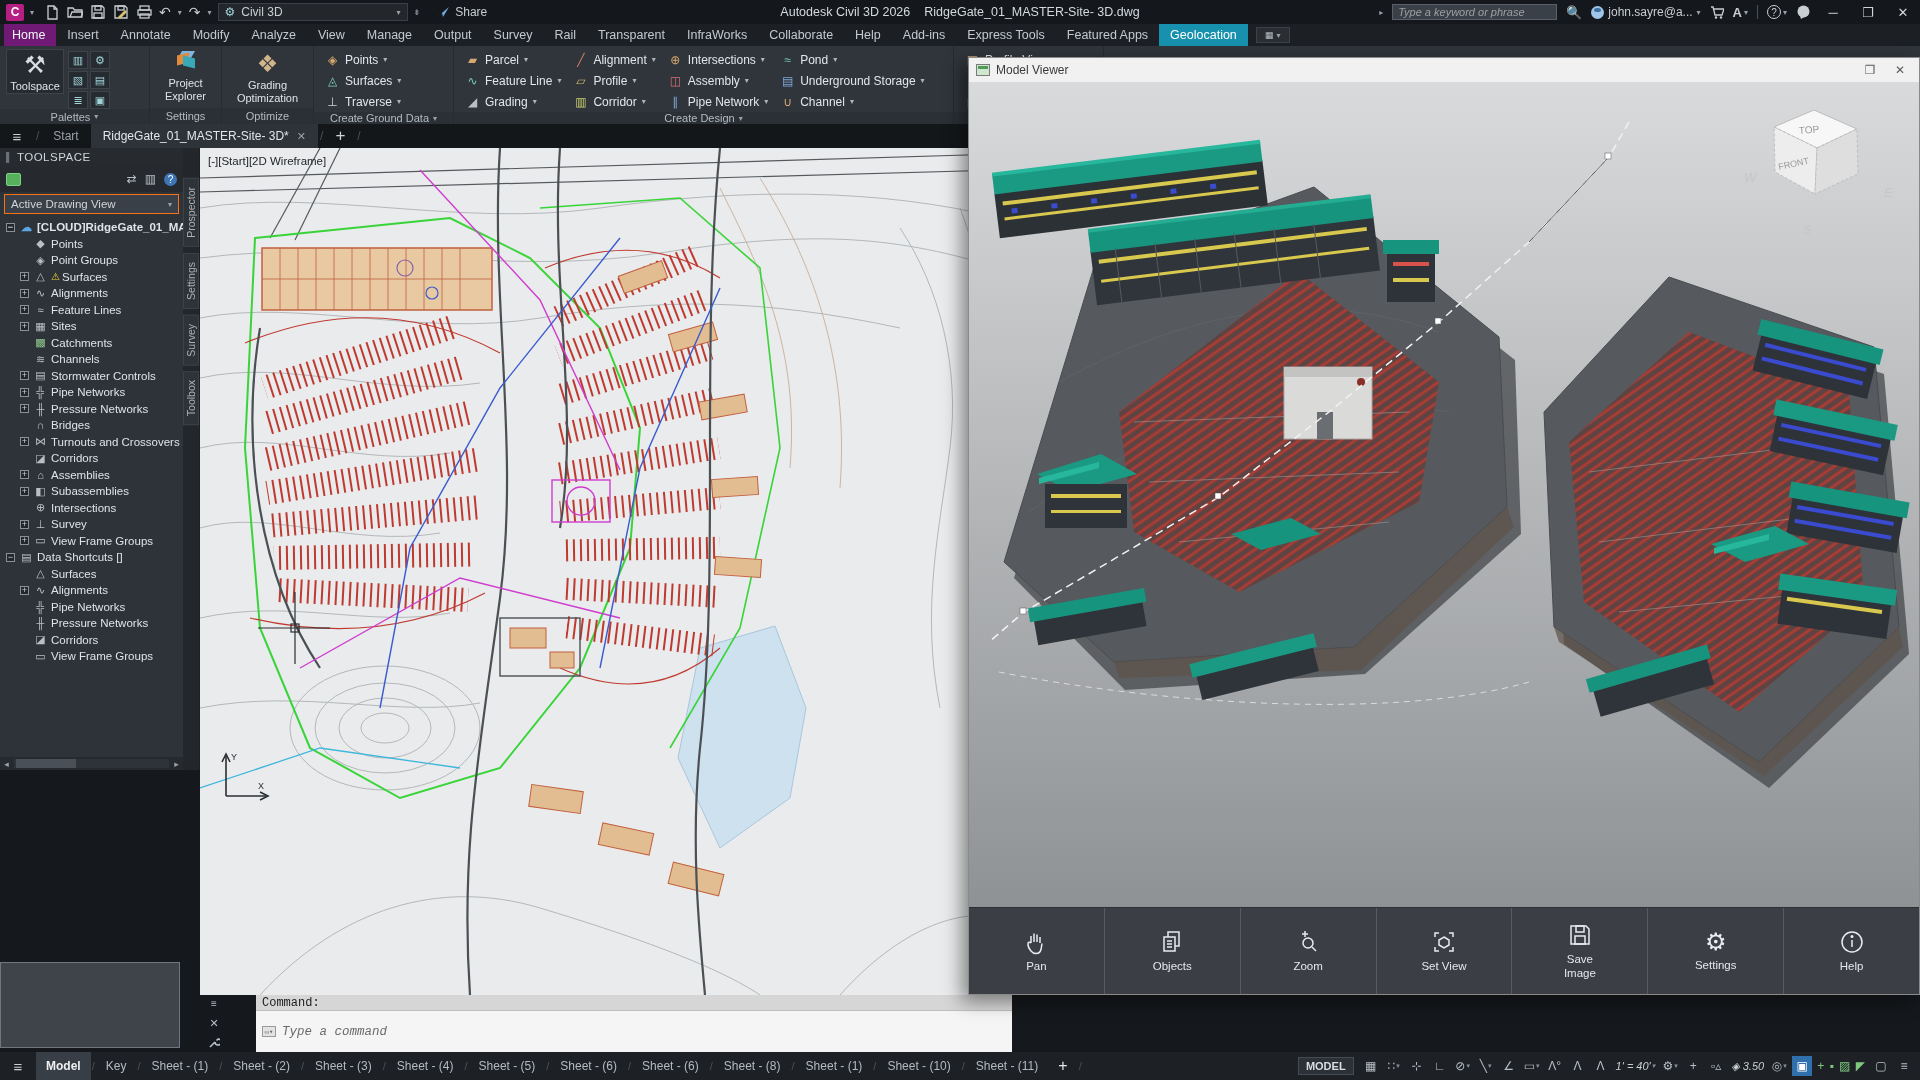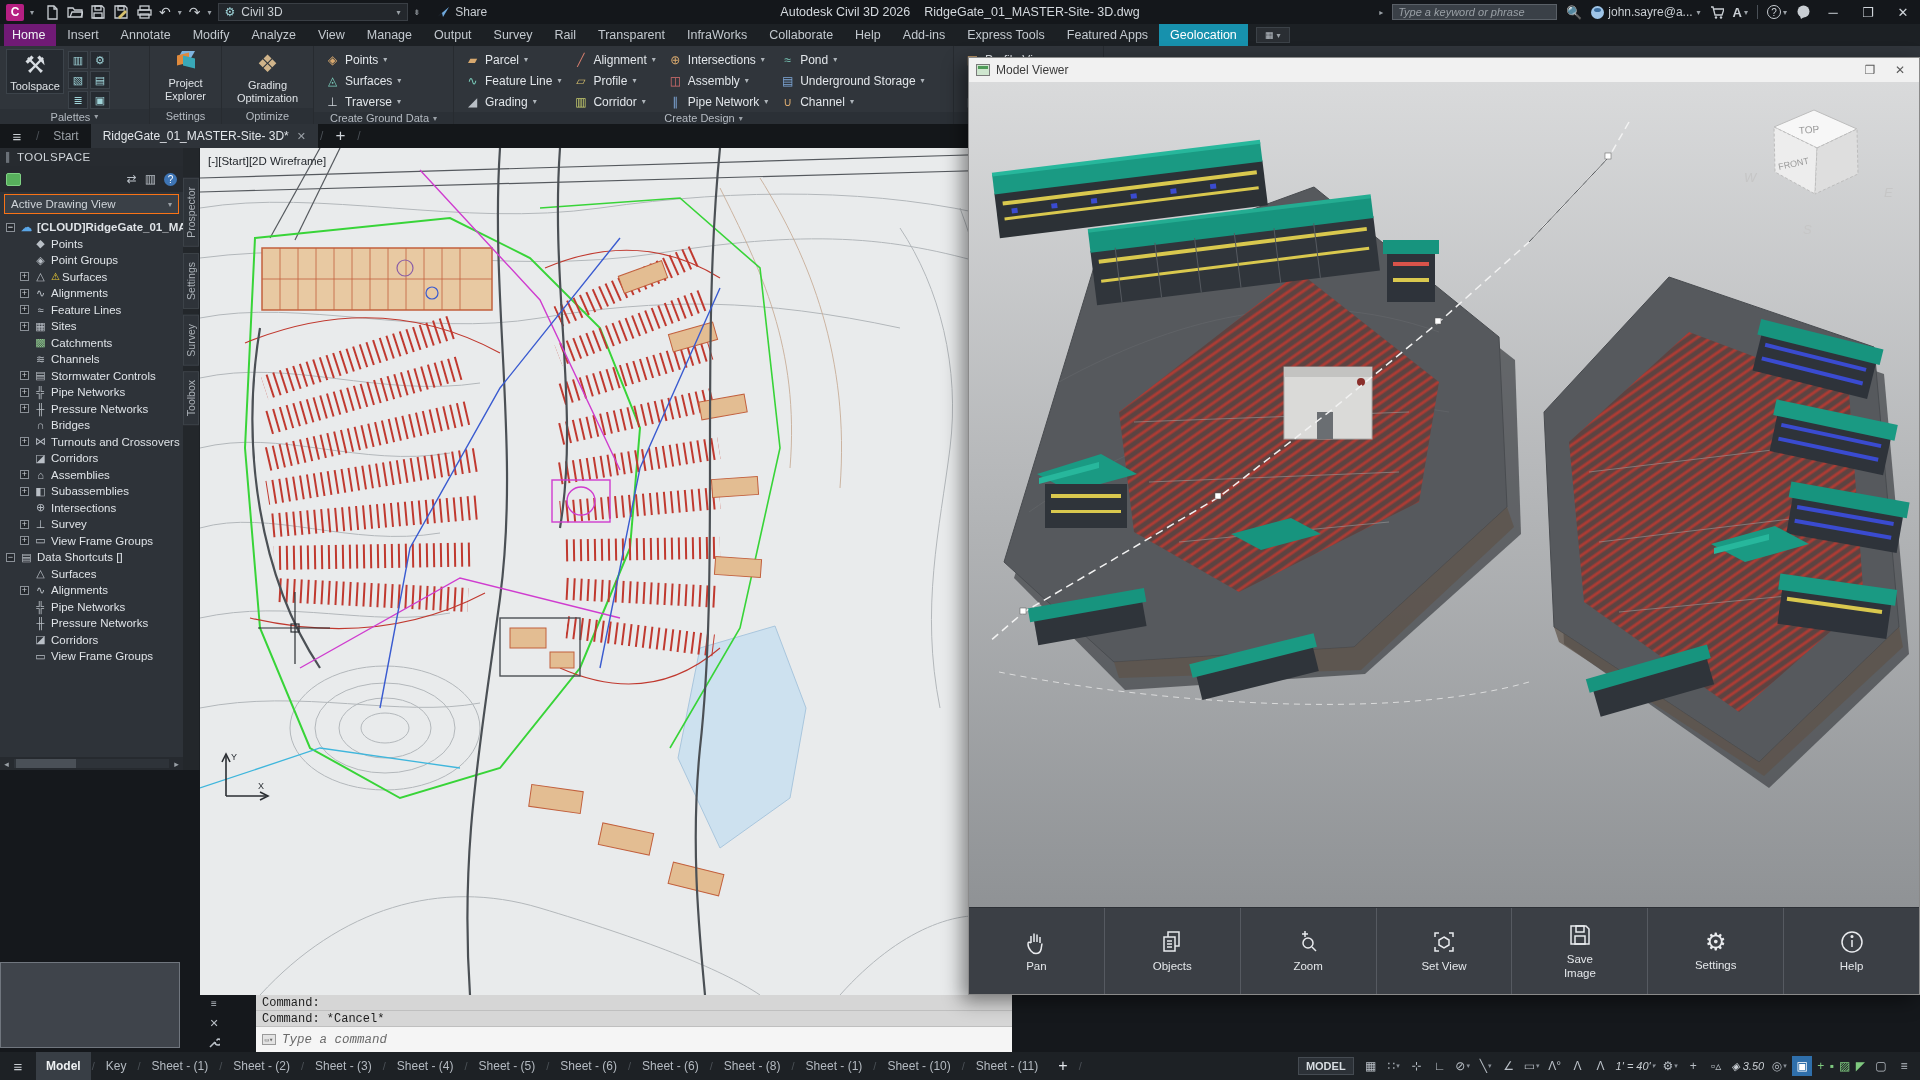--- a/index.html
+++ b/index.html
@@ -795,21 +795,20 @@
   <div class="cmdwrap">
     <div class="cmd-iconcol">
       <span style="font-size:10px;">≡</span>
       <span style="font-size:11px;">✕</span>
       <svg width="12" height="12">
           <path d="M2 10 L7 5 M7 5 a3 3 0 1 0 3 -3 l-1.5 1.5" stroke="#b9bfc6" fill="none" stroke-width="1.6"></path>
         </svg>
     </div>
     <div class="cmd-rows">
       <div class="cmdline">Command:</div>
-      <div class="cmdline">Command: *Cancel*</div>
       <div class="cmdprompt">
         <span class="pbox">▭▾</span>
         <span>Type a command</span>
       </div>
     </div>
   </div>
 
   <div class="bottombar">
     <span class="bb-menu">≡</span>
     <div style="display:flex;align-items:stretch;" id="layout-tabs">

